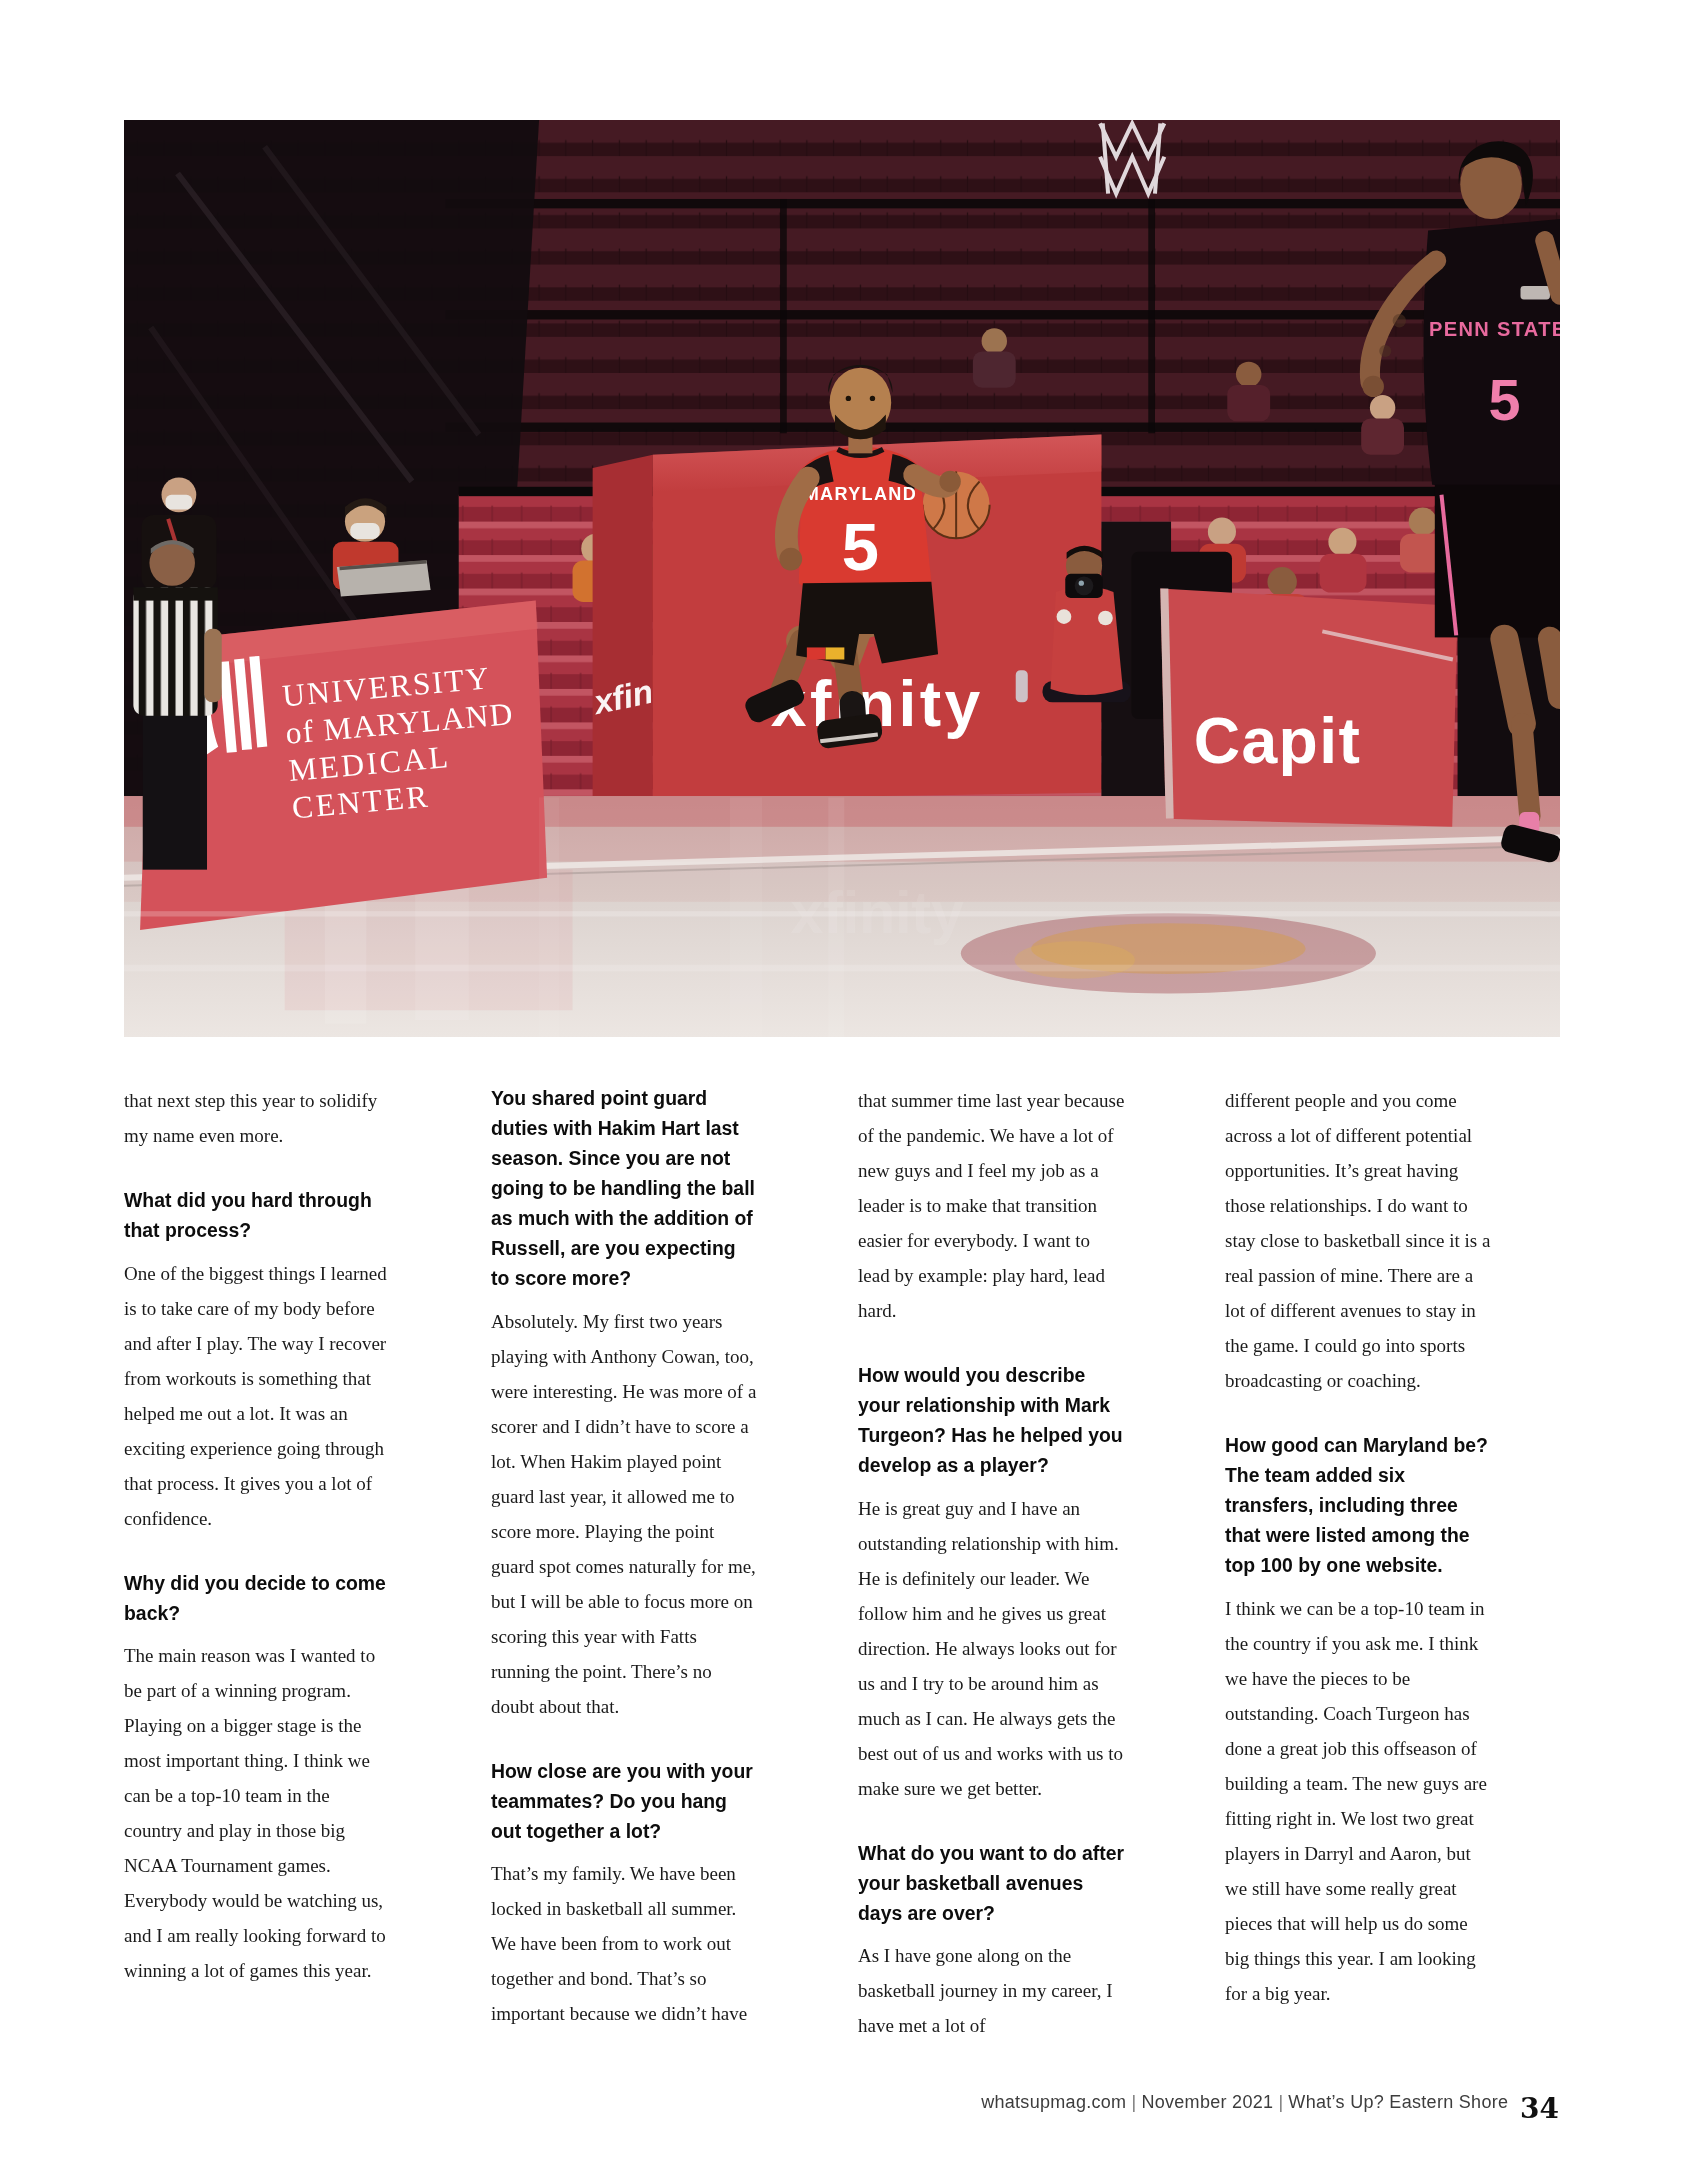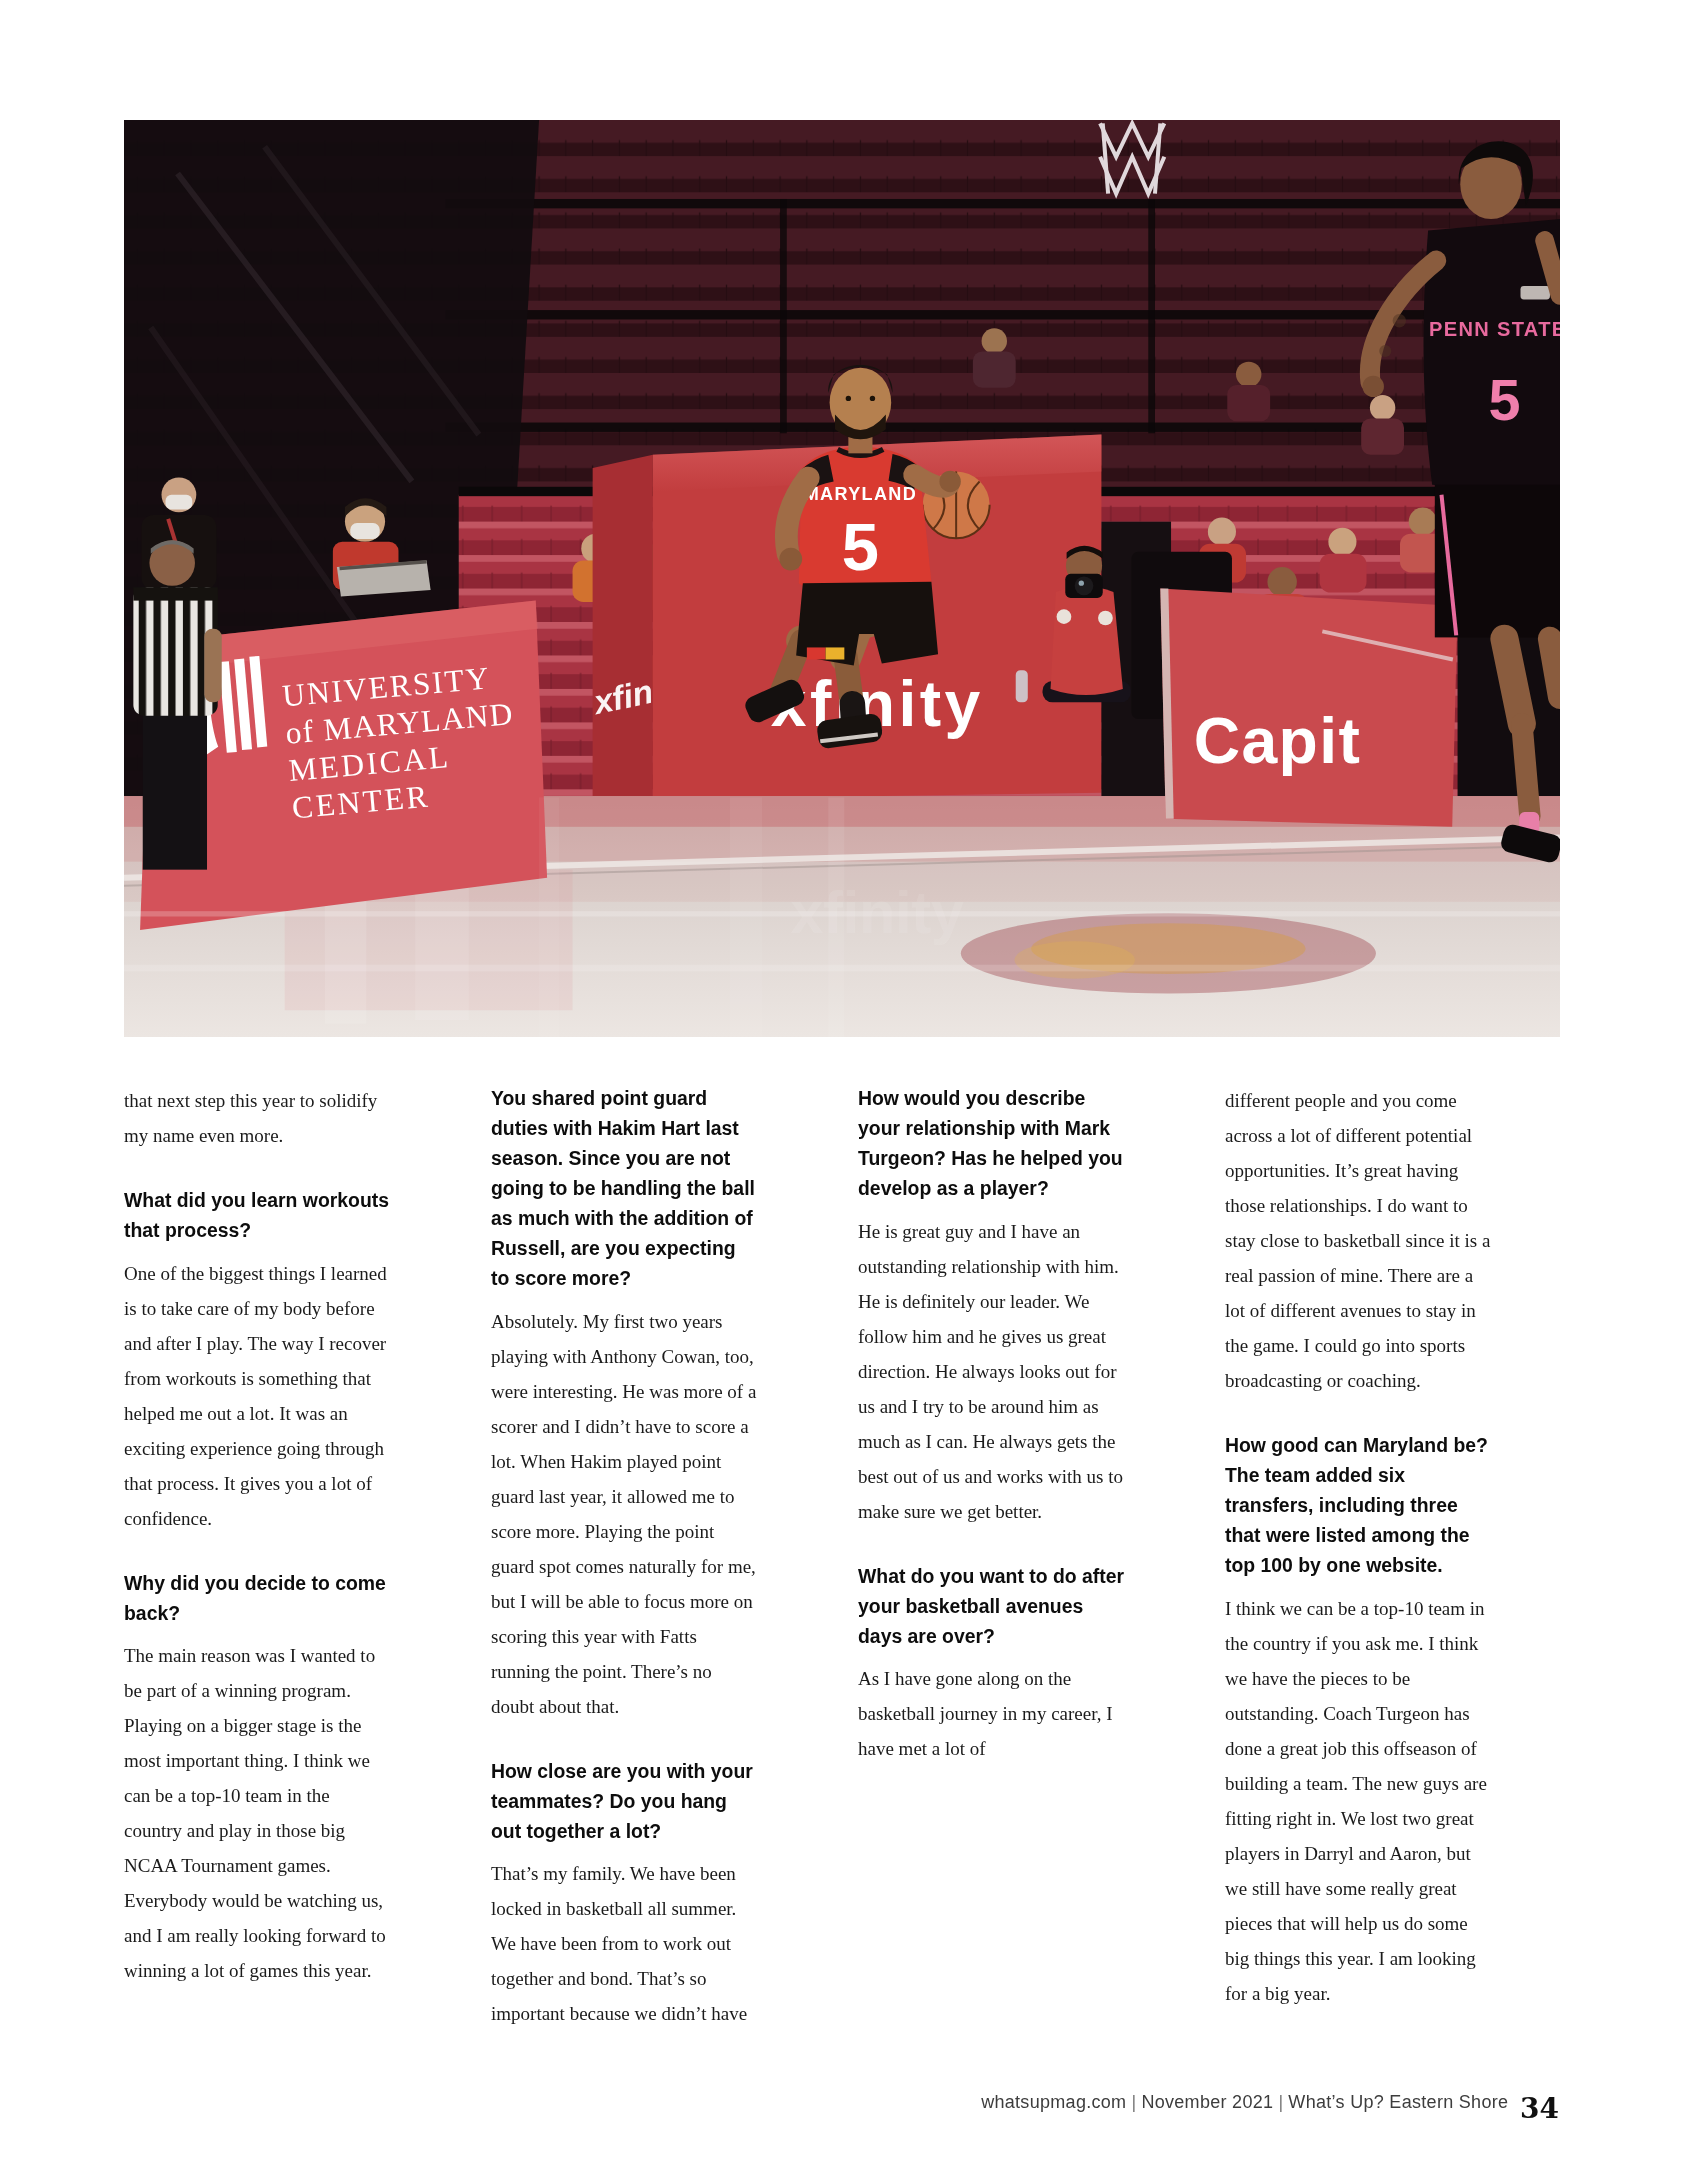--- a/index.html
+++ b/index.html
@@ -305,32 +305,33 @@
       <rect x="0" y="1262" width="2145" height="10" fill="#ffffff" opacity="0.16"></rect>
       <rect x="905" y="1012" width="48" height="358" fill="#ffffff" opacity="0.06"></rect>
       <rect x="1052" y="1012" width="24" height="358" fill="#ffffff" opacity="0.08"></rect>
       <rect x="620" y="1012" width="30" height="358" fill="#ffffff" opacity="0.05"></rect>
     </svg>
   </div>
 
   <div class="article">
     <div class="col">
       <p class="p">that next step this year to solidify my name even more.</p>
-      <p class="h">What did you learn workouts that process?</p>
+      <p class="h">What did you hard through that process?</p>
       <p class="p">One of the biggest things I learned is to take care of my body before and after I play. The way I recover from workouts is something that helped me out a lot. It was an exciting experience going through that process. It gives you a lot of confidence.</p>
       <p class="h">Why did you decide to come back?</p>
       <p class="p">The main reason was I wanted to be part of a winning program. Playing on a bigger stage is the most important thing. I think we can be a top-10 team in the country and play in those big NCAA Tournament games. Everybody would be watching us, and I am really looking forward to winning a lot of games this year.</p>
     </div>
     <div class="col">
       <p class="h">You shared point guard duties with Hakim Hart last season. Since you are not going to be handling the ball as much with the addition of Russell, are you expecting to score more?</p>
       <p class="p">Absolutely. My first two years playing with Anthony Cowan, too, were interesting. He was more of a scorer and I didn’t have to score a lot. When Hakim played point guard last year, it allowed me to score more. Playing the point guard spot comes naturally for me, but I will be able to focus more on scoring this year with Fatts running the point. There’s no doubt about that.</p>
       <p class="h">How close are you with your teammates? Do you hang out together a lot?</p>
       <p class="p">That’s my family. We have been locked in basketball all summer. We have been from to work out together and bond. That’s so important because we didn’t have</p>
     </div>
     <div class="col">
+      <p class="p">that summer time last year because of the pandemic. We have a lot of new guys and I feel my job as a leader is to make that transition easier for everybody. I want to lead by example: play hard, lead hard.</p>
       <p class="h">How would you describe your relationship with Mark Turgeon? Has he helped you develop as a player?</p>
       <p class="p">He is great guy and I have an outstanding relationship with him. He is definitely our leader. We follow him and he gives us great direction. He always looks out for us and I try to be around him as much as I can. He always gets the best out of us and works with us to make sure we get better.</p>
       <p class="h">What do you want to do after your basketball avenues days are over?</p>
       <p class="p">As I have gone along on the basketball journey in my career, I have met a lot of</p>
     </div>
     <div class="col">
       <p class="p">different people and you come across a lot of different potential opportunities. It’s great having those relationships. I do want to stay close to basketball since it is a real passion of mine. There are a lot of different avenues to stay in the game. I could go into sports broadcasting or coaching.</p>
       <p class="h">How good can Maryland be? The team added six transfers, including three that were listed among the top 100 by one website.</p>
       <p class="p">I think we can be a top-10 team in the country if you ask me. I think we have the pieces to be outstanding. Coach Turgeon has done a great job this offseason of building a team. The new guys are fitting right in. We lost two great players in Darryl and Aaron, but we still have some really great pieces that will help us do some big things this year. I am looking for a big year.</p>
     </div>

